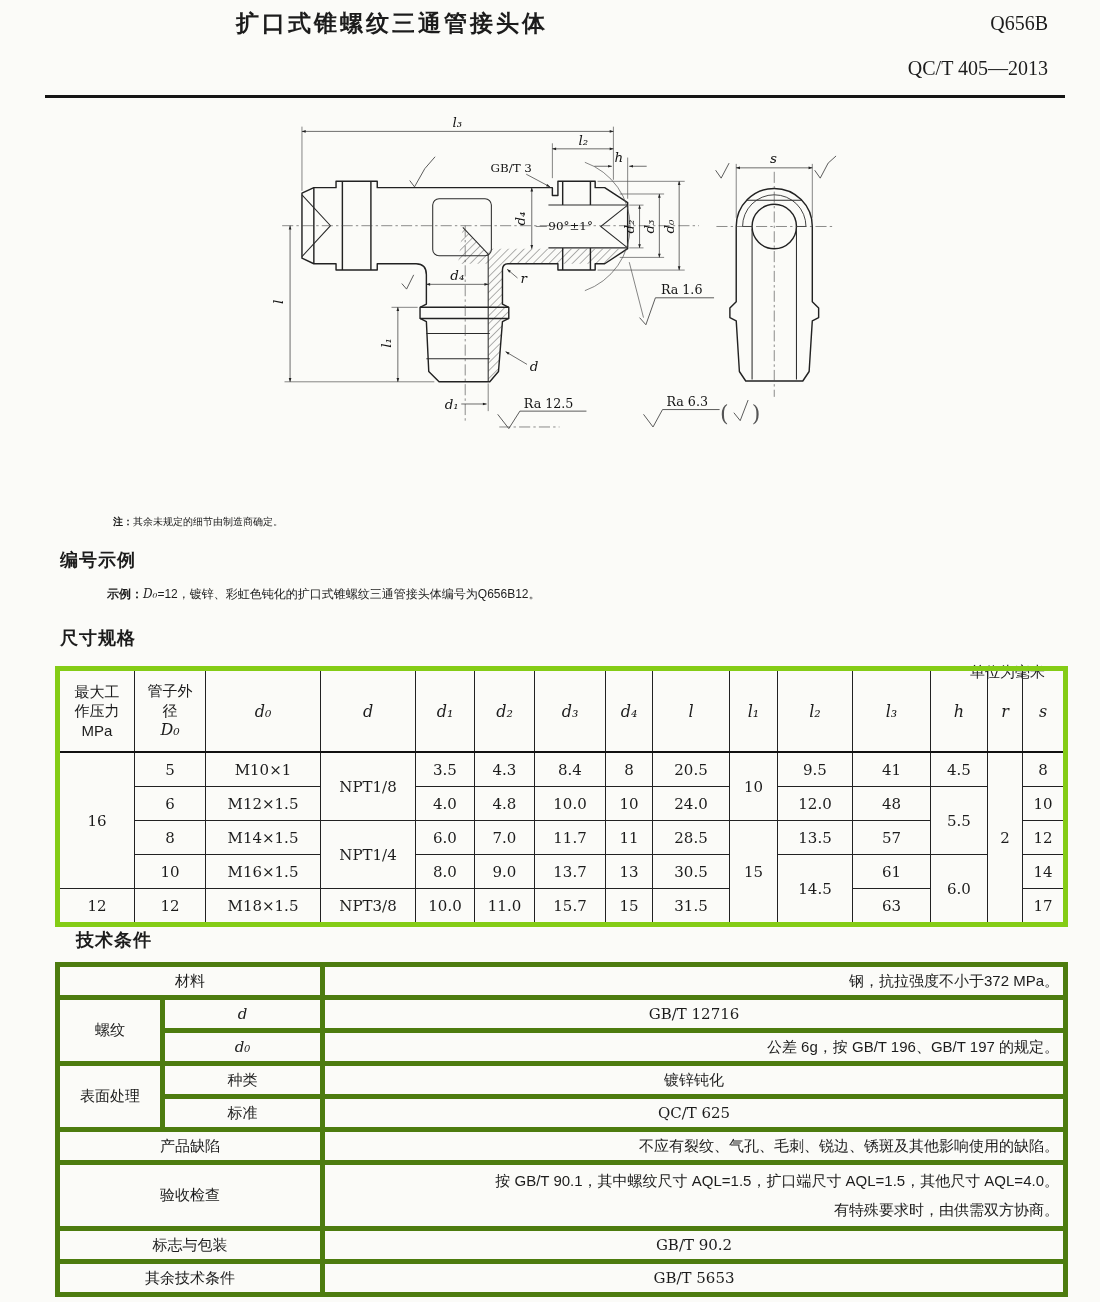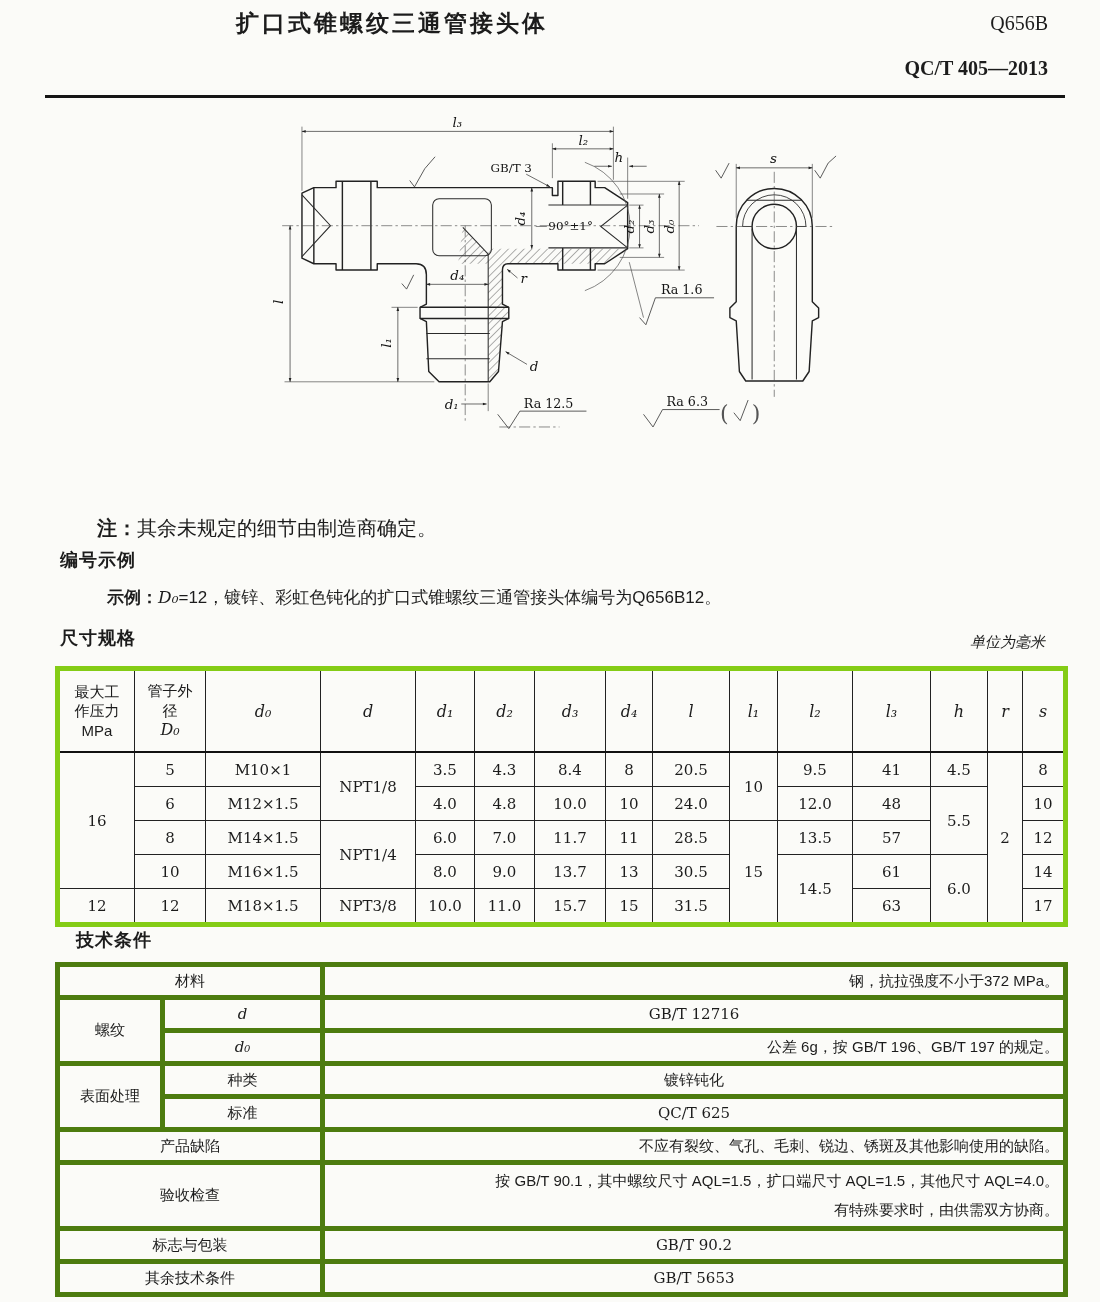--- a/index.html
+++ b/index.html
@@ -5,30 +5,30 @@
   html,body{margin:0;padding:0;}
   body{
     width:1100px;height:1302px;position:relative;overflow:hidden;
     background:#fbfbf8;color:#1c1c1c;
     font-family:"Liberation Sans",sans-serif;
     -webkit-font-smoothing:antialiased;
   }
   .abs{position:absolute;}
   .doc-title{left:236px;top:8px;font-size:23px;font-weight:700;letter-spacing:3px;}
   .doc-code{right:52px;top:12px;font-size:20px;font-family:"Liberation Serif",serif;}
-  .doc-standard{right:52px;top:57px;font-size:20px;font-family:"Liberation Serif",serif;font-weight:bold;}
+  .doc-standard{right:52px;top:57px;font-size:20px;font-family:"Liberation Serif",serif;}
   .top-rule{left:45px;top:95px;width:1020px;height:3px;background:#151515;}
 
-  .note-line{left:97px;top:515px;font-size:20px;}
+  .note-line{left:113px;top:515px;font-size:10px;}
   .note-line b{font-weight:700;}
   .sec-heading{font-size:18px;font-weight:700;letter-spacing:1px;}
   .h-numbering{left:60px;top:548px;}
-  .example-line{left:107px;top:586px;font-size:17px;}
+  .example-line{left:107px;top:586px;font-size:12px;}
   .h-dims{left:60px;top:626px;}
-  .unit-note{right:55px;top:633px;font-size:15px;font-style:italic;}
+  .unit-note{right:55px;top:663px;font-size:15px;}
   .h-tech{left:60px;top:928px;margin-left:16px;}
 
   .sym{font-style:italic;font-family:"DejaVu Serif",serif;}
 
   table{border-collapse:collapse;table-layout:fixed;background:transparent;}
   .dim-table{left:55px;top:666px;width:1008px;}
   .dim-table th,.dim-table td{border:1px solid #222;text-align:center;vertical-align:middle;padding:0;}
   .dim-table{border:5px solid #84cc16;}
   .dim-table th{height:80px;font-weight:400;font-size:15px;border-bottom:2px solid #111;}
   .dim-table td{height:33px;font-size:15px;font-family:"DejaVu Serif",serif;}

